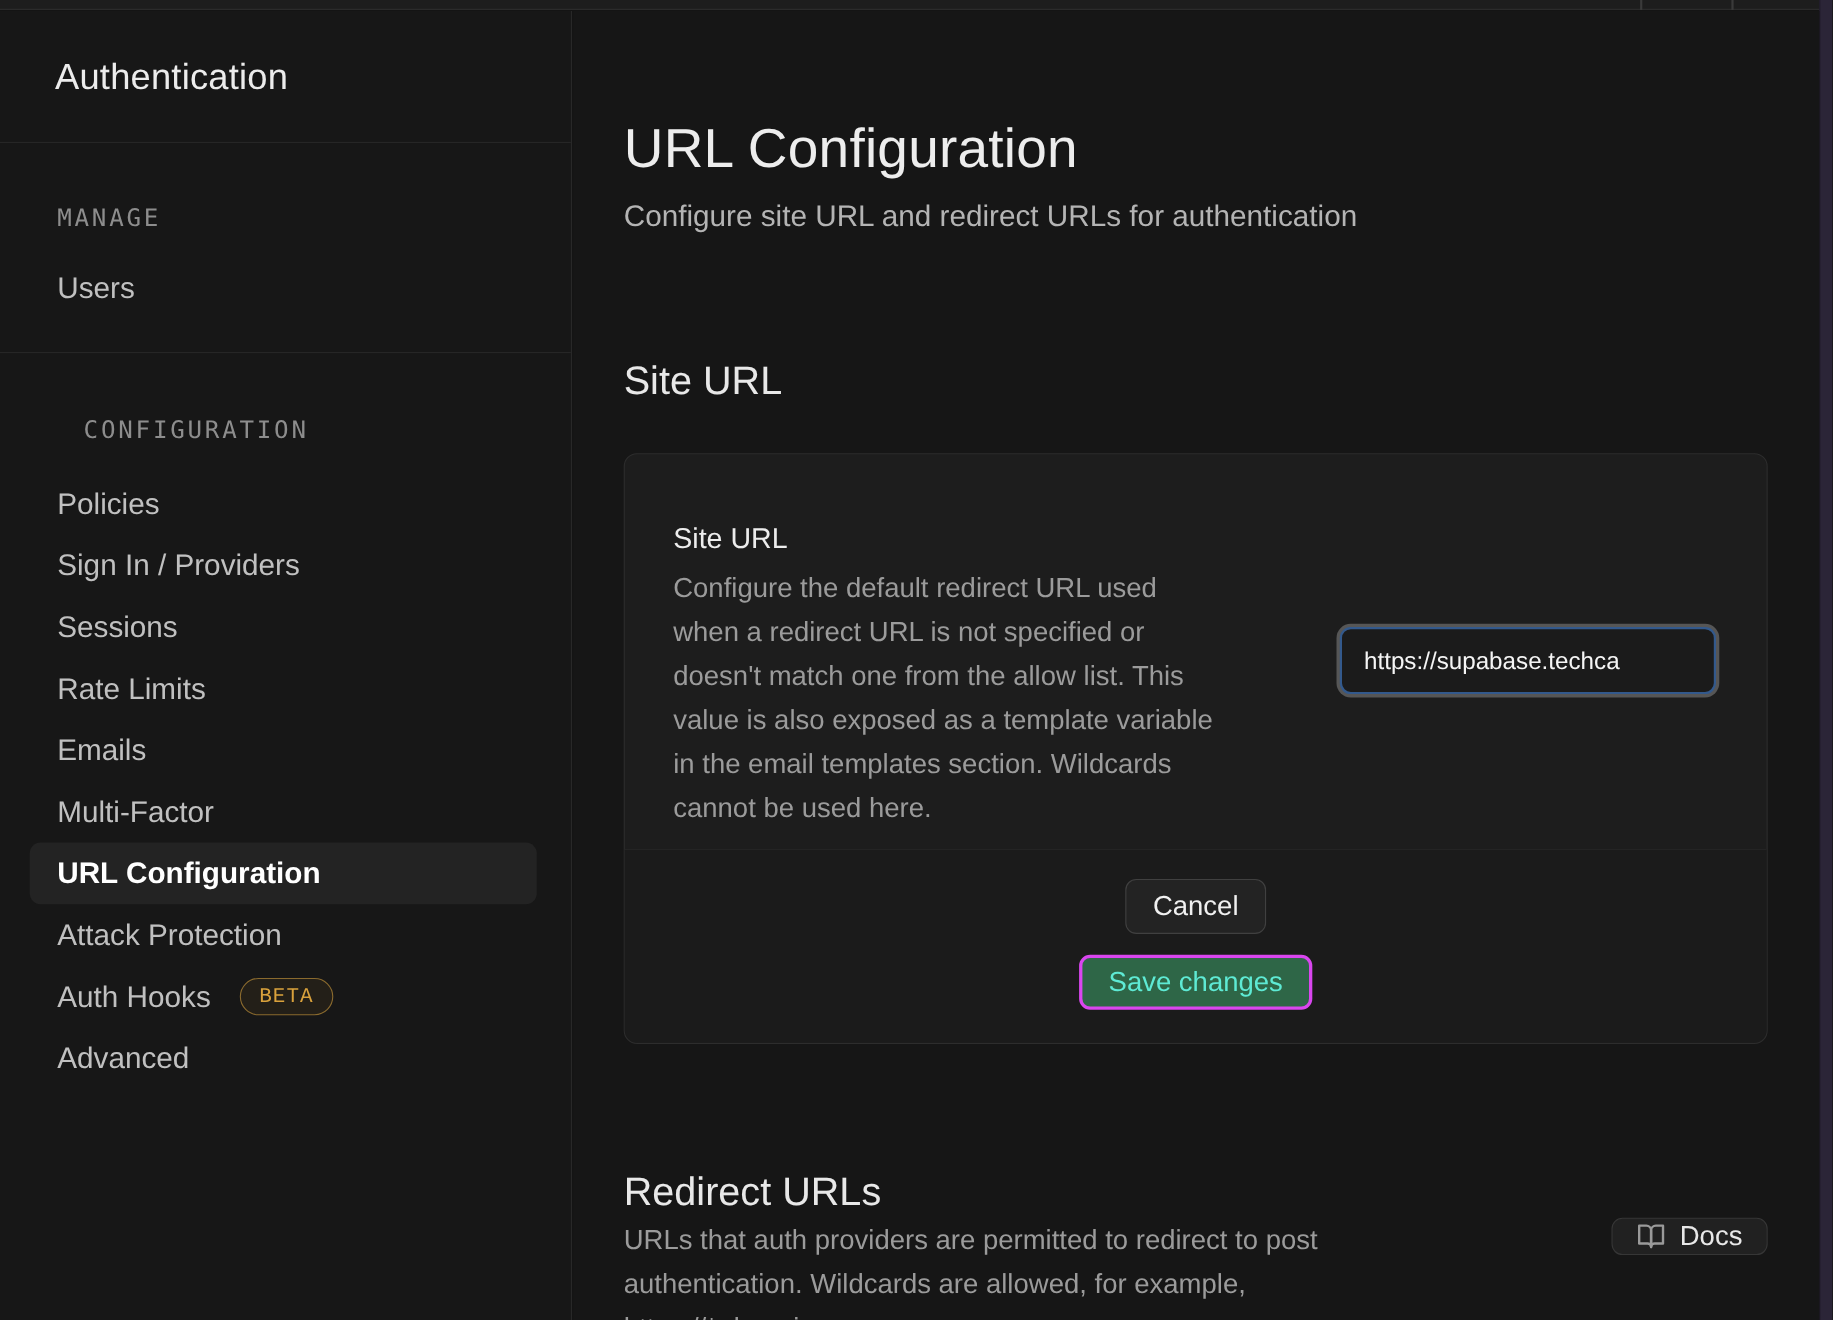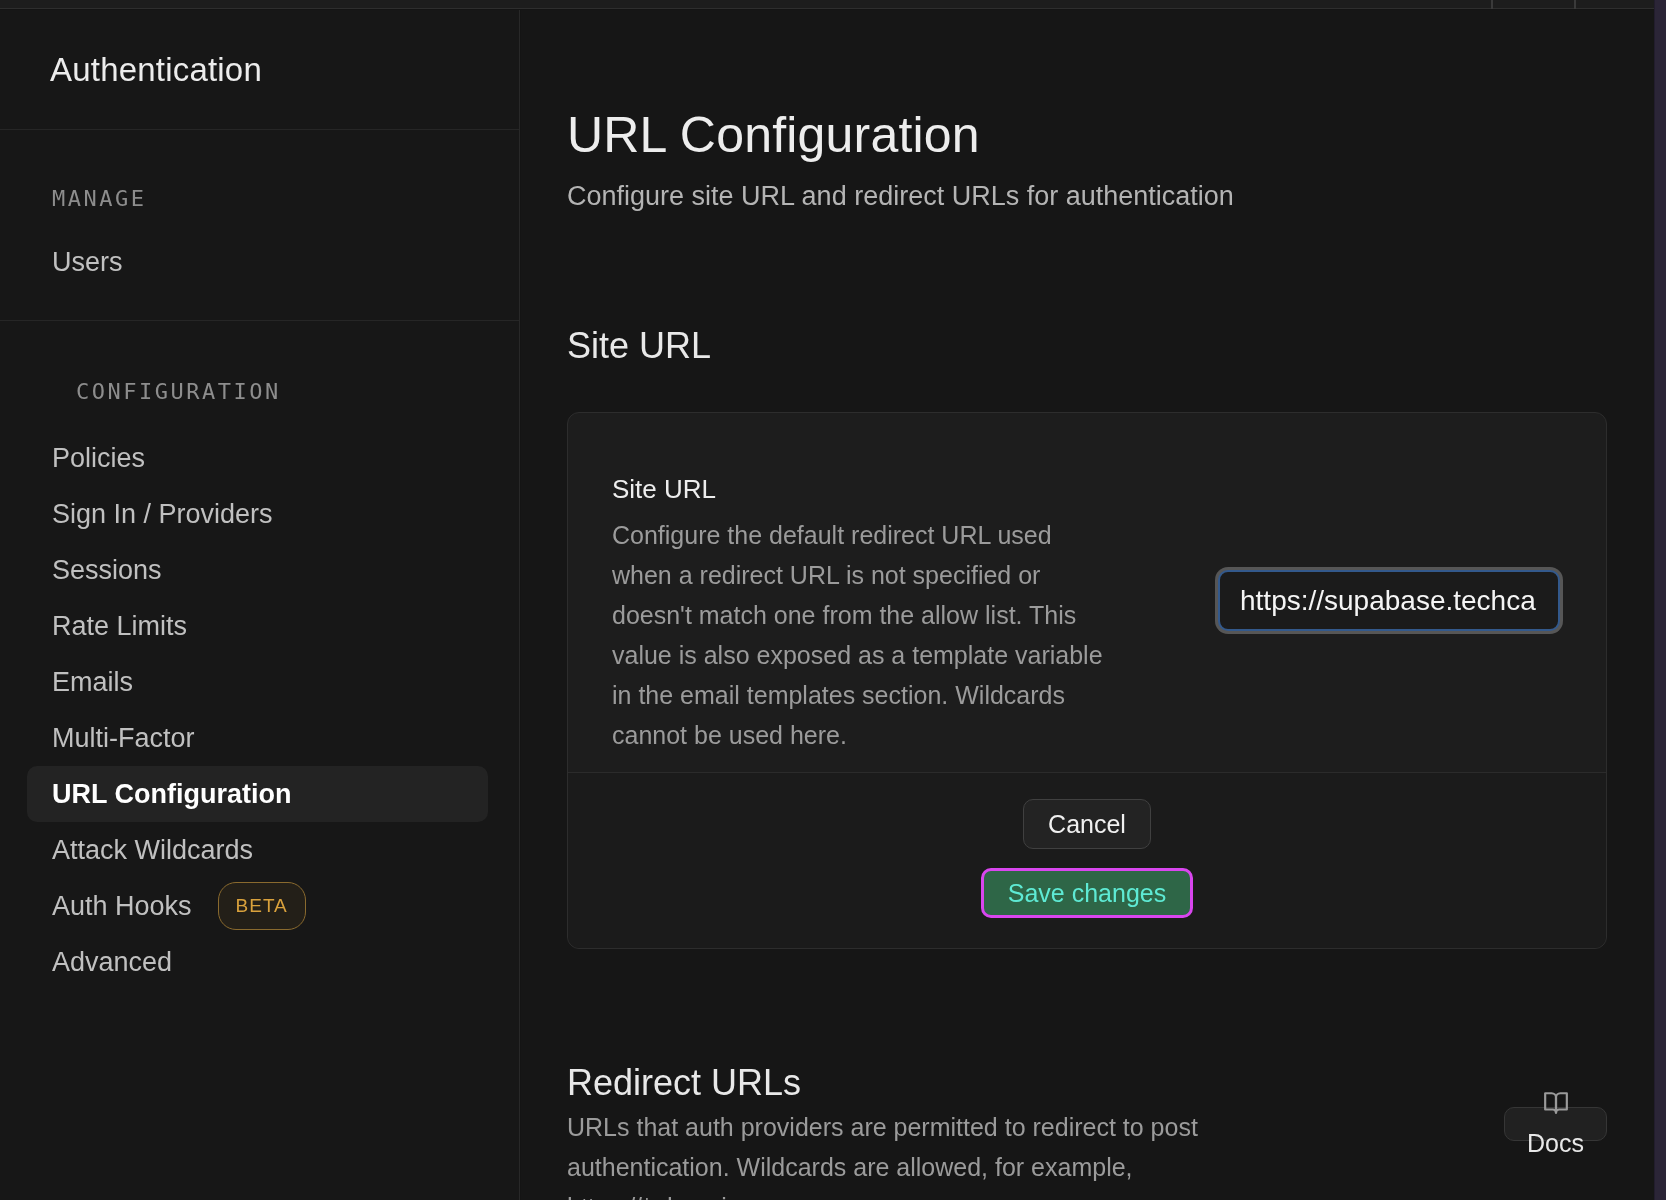--- a/index.html
+++ b/index.html
@@ -49,24 +49,24 @@
   .config-items .side-item {
     height:56px; display:flex; align-items:center; padding-left:52px;
   }
   .config-items .side-item.active {
     margin:0 31px 0 27px; padding-left:25px;
     background:#232323; border-radius:10px;
     color:#ffffff; font-weight:bold;
   }
   .beta-badge {
     display:inline-flex; align-items:center; justify-content:center;
-    margin-left:26px; height:48px; padding:0 17px;
+    margin-left:26px; height:34px; padding:0 17px;
     border:1px solid #8a6a2e; border-radius:18px;
     background:rgba(120,88,32,.12);
-    color:#d9a13c; font-size:19px; font-weight:normal; letter-spacing:1px;
+    color:#d9a13c; font-size:19px; font-weight:normal; letter-spacing:1px;font-family:Liberation Mono, monospace;
   }
   
   .main {
     position:absolute; left:521px; top:10px; width:1133px; height:1190px;
     background:#161616; padding:0 46px;
   }
   .page-header { margin-top:96px; }
   .page-title { font-size:50px; line-height:58px; color:#ededed; font-weight:normal; letter-spacing:.2px; }
   .page-subtitle { margin-top:16px; font-size:27px; line-height:32px; color:#b4b4b4; }
   .section-heading { font-size:36px; line-height:44px; color:#e8e8e8; font-weight:normal; }
@@ -80,21 +80,21 @@
   .field-label { font-size:26px; line-height:40px; color:#ededed; }
   .field-desc { margin-top:6px; width:560px; font-size:25px; line-height:40px; color:#9b9b9b; }
   .field-desc div { white-space:nowrap; }
   .site-url-input {
     position:absolute; top:157px; right:46px;
     width:342px; height:61px;
     background:#1b1b1b;
     border:2px solid #33598c; border-radius:10px;
     box-shadow:0 0 0 3px #565656;
     outline:none;
-    color:#f5f5f5; font-size:28px; font-family:"Liberation Sans",sans-serif;
+    color:#f5f5f5; font-size:22px; font-family:"Liberation Sans",sans-serif;
     padding:0 20px; overflow:hidden; white-space:nowrap;
   }
   .card-footer {
     border-top:1px solid #2b2b2b; background:#1b1b1b;
     border-radius:0 0 12px 12px;
     padding:26px 46px 30px;
     display:flex; justify-content:flex-end; align-items:center; gap:19px;flex-direction:column;
   }
   .btn {
     height:50px; display:inline-flex; align-items:center; justify-content:center;
@@ -107,21 +107,21 @@
   .btn-save {
     padding:16px 24px; background:#2e6647; border:3px solid #d946ef; color:#5eead4;
   }
   
   .redirect-heading { margin-top:112px; }
   .redirect-row { margin-top:2px; display:flex; justify-content:space-between; align-items:flex-start; width:1040px; }
   .redirect-desc { font-size:25px; line-height:40px; color:#9b9b9b; }
   .redirect-desc div { white-space:nowrap; }
   .btn-docs {
     margin-top:0; height:33px; padding:16px 22px; gap:13px;
-    background:#212121; border:1px solid #363636; color:#e8e8e8;flex-direction:column;
+    background:#212121; border:1px solid #363636; color:#e8e8e8;
   }
   .btn-docs svg { display:block; }
 </style>
 </head>
 <body>
 
 <div class="topbar">
   <div class="seg-divider d1"></div>
   <div class="seg-divider d2"></div>
 </div>
@@ -141,21 +141,21 @@
   <div class="group-config">
     <div class="side-group-label">CONFIGURATION</div>
     <div class="config-items">
       <div class="side-item">Policies</div>
       <div class="side-item">Sign In / Providers</div>
       <div class="side-item">Sessions</div>
       <div class="side-item">Rate Limits</div>
       <div class="side-item">Emails</div>
       <div class="side-item">Multi-Factor</div>
       <div class="side-item active">URL Configuration</div>
-      <div class="side-item">Attack Wildcards</div>
+      <div class="side-item">Attack Protection</div>
       <div class="side-item">
         <span>Auth Hooks</span>
         <span class="beta-badge">BETA</span>
       </div>
       <div class="side-item">Advanced</div>
     </div>
   </div>
 </nav>
 
 <main class="main">

